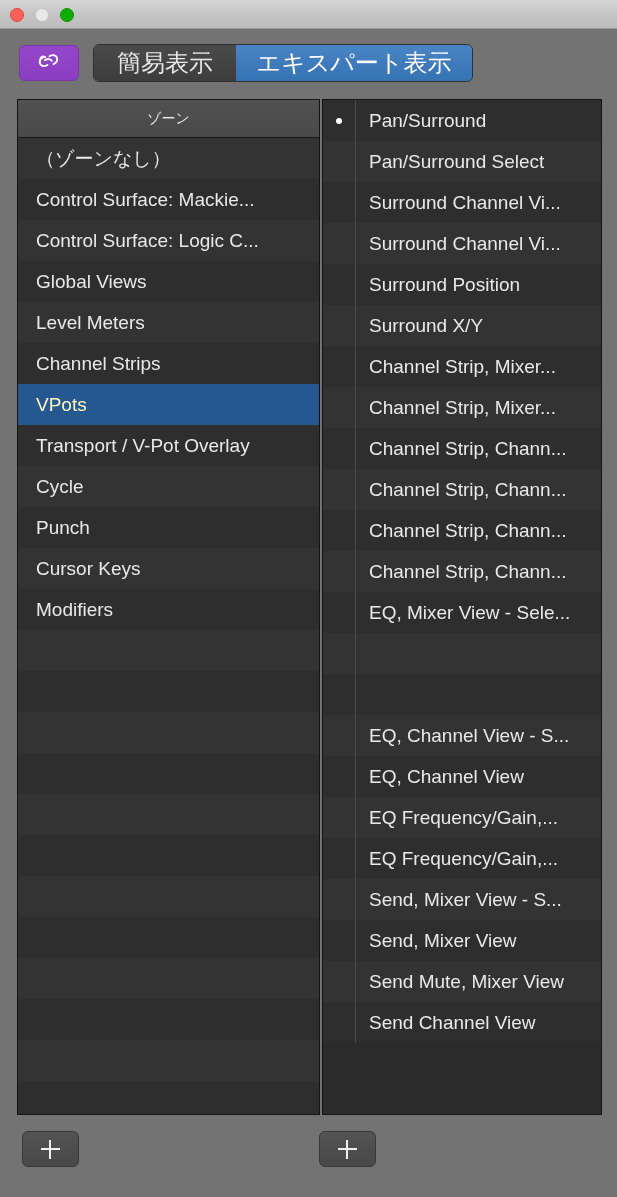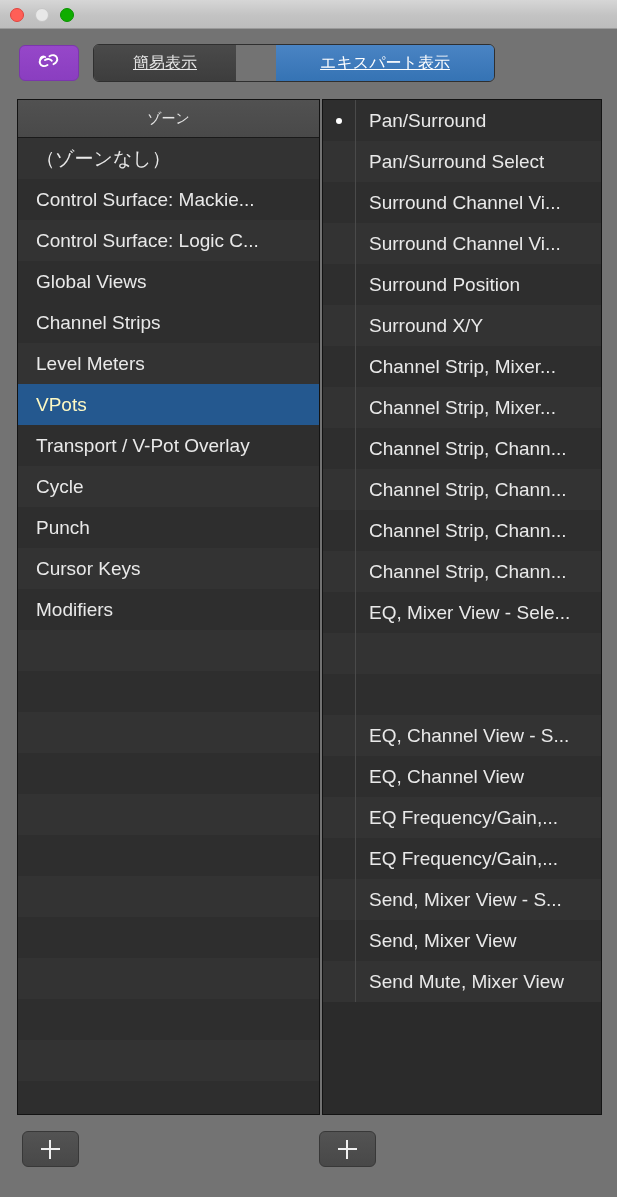--- a/index.html
+++ b/index.html
@@ -61,36 +61,34 @@
     display: flex;
     border-radius: 6px;
     overflow: hidden;
     border: 1px solid #2f2f2f;
     box-sizing: border-box;
   }
   .seg {
     display: flex;
     align-items: center;
     justify-content: center;
-    font-size: 16px;
+    font-size: 24px;
     color: #e8e8e8;
     box-sizing: border-box;
     cursor: default;
     user-select: none;
-    text-decoration: underline;
   }
   .seg.simple {
     width: 142px;
     background: linear-gradient(to bottom, #4a4a4a 0%, #3d3d3d 100%);
   }
   .seg.expert {
-    width: 218px;
+    width: 236px;
     background: linear-gradient(to bottom, #4a84c4 0%, #3573b4 100%);
     color: #ffffff;
-    margin-left: 40px;
   }
 
   
   .panel {
     position: absolute;
     top: 99px;
     height: 1016px;
     background: #2b2b2b;
     border: 1px solid #131313;
     box-sizing: border-box;
@@ -235,26 +233,26 @@
       </div>
       <div class="row even">
         <span class="label">Control Surface: Mackie...</span>
       </div>
       <div class="row odd">
         <span class="label">Control Surface: Logic C...</span>
       </div>
       <div class="row even">
         <span class="label">Global Views</span>
       </div>
-      <div class="row even">
-        <span class="label">Channel Strips</span>
-      </div>
       <div class="row odd">
         <span class="label">Level Meters</span>
       </div>
+      <div class="row even">
+        <span class="label">Channel Strips</span>
+      </div>
       <div class="row odd selected">
         <span class="label">VPots</span>
       </div>
       <div class="row even">
         <span class="label">Transport / V-Pot Overlay</span>
       </div>
       <div class="row odd">
         <span class="label">Cycle</span>
       </div>
       <div class="row even">
@@ -430,20 +428,26 @@
           <span class="dot off"></span>
         </span>
         <span class="label">Send, Mixer View</span>
       </div>
       <div class="row mrow odd">
         <span class="gutter">
           <span class="dot off"></span>
         </span>
         <span class="label">Send Mute, Mixer View</span>
       </div>
+      <div class="row mrow even">
+        <span class="gutter">
+          <span class="dot off"></span>
+        </span>
+        <span class="label">Send Channel View</span>
+      </div>
     </div>
 </div>
 
 <div class="add-btn" id="add-zone">
   <span class="plus"></span>
 </div>
 <div class="add-btn" id="add-mode">
   <span class="plus"></span>
 </div>
 

